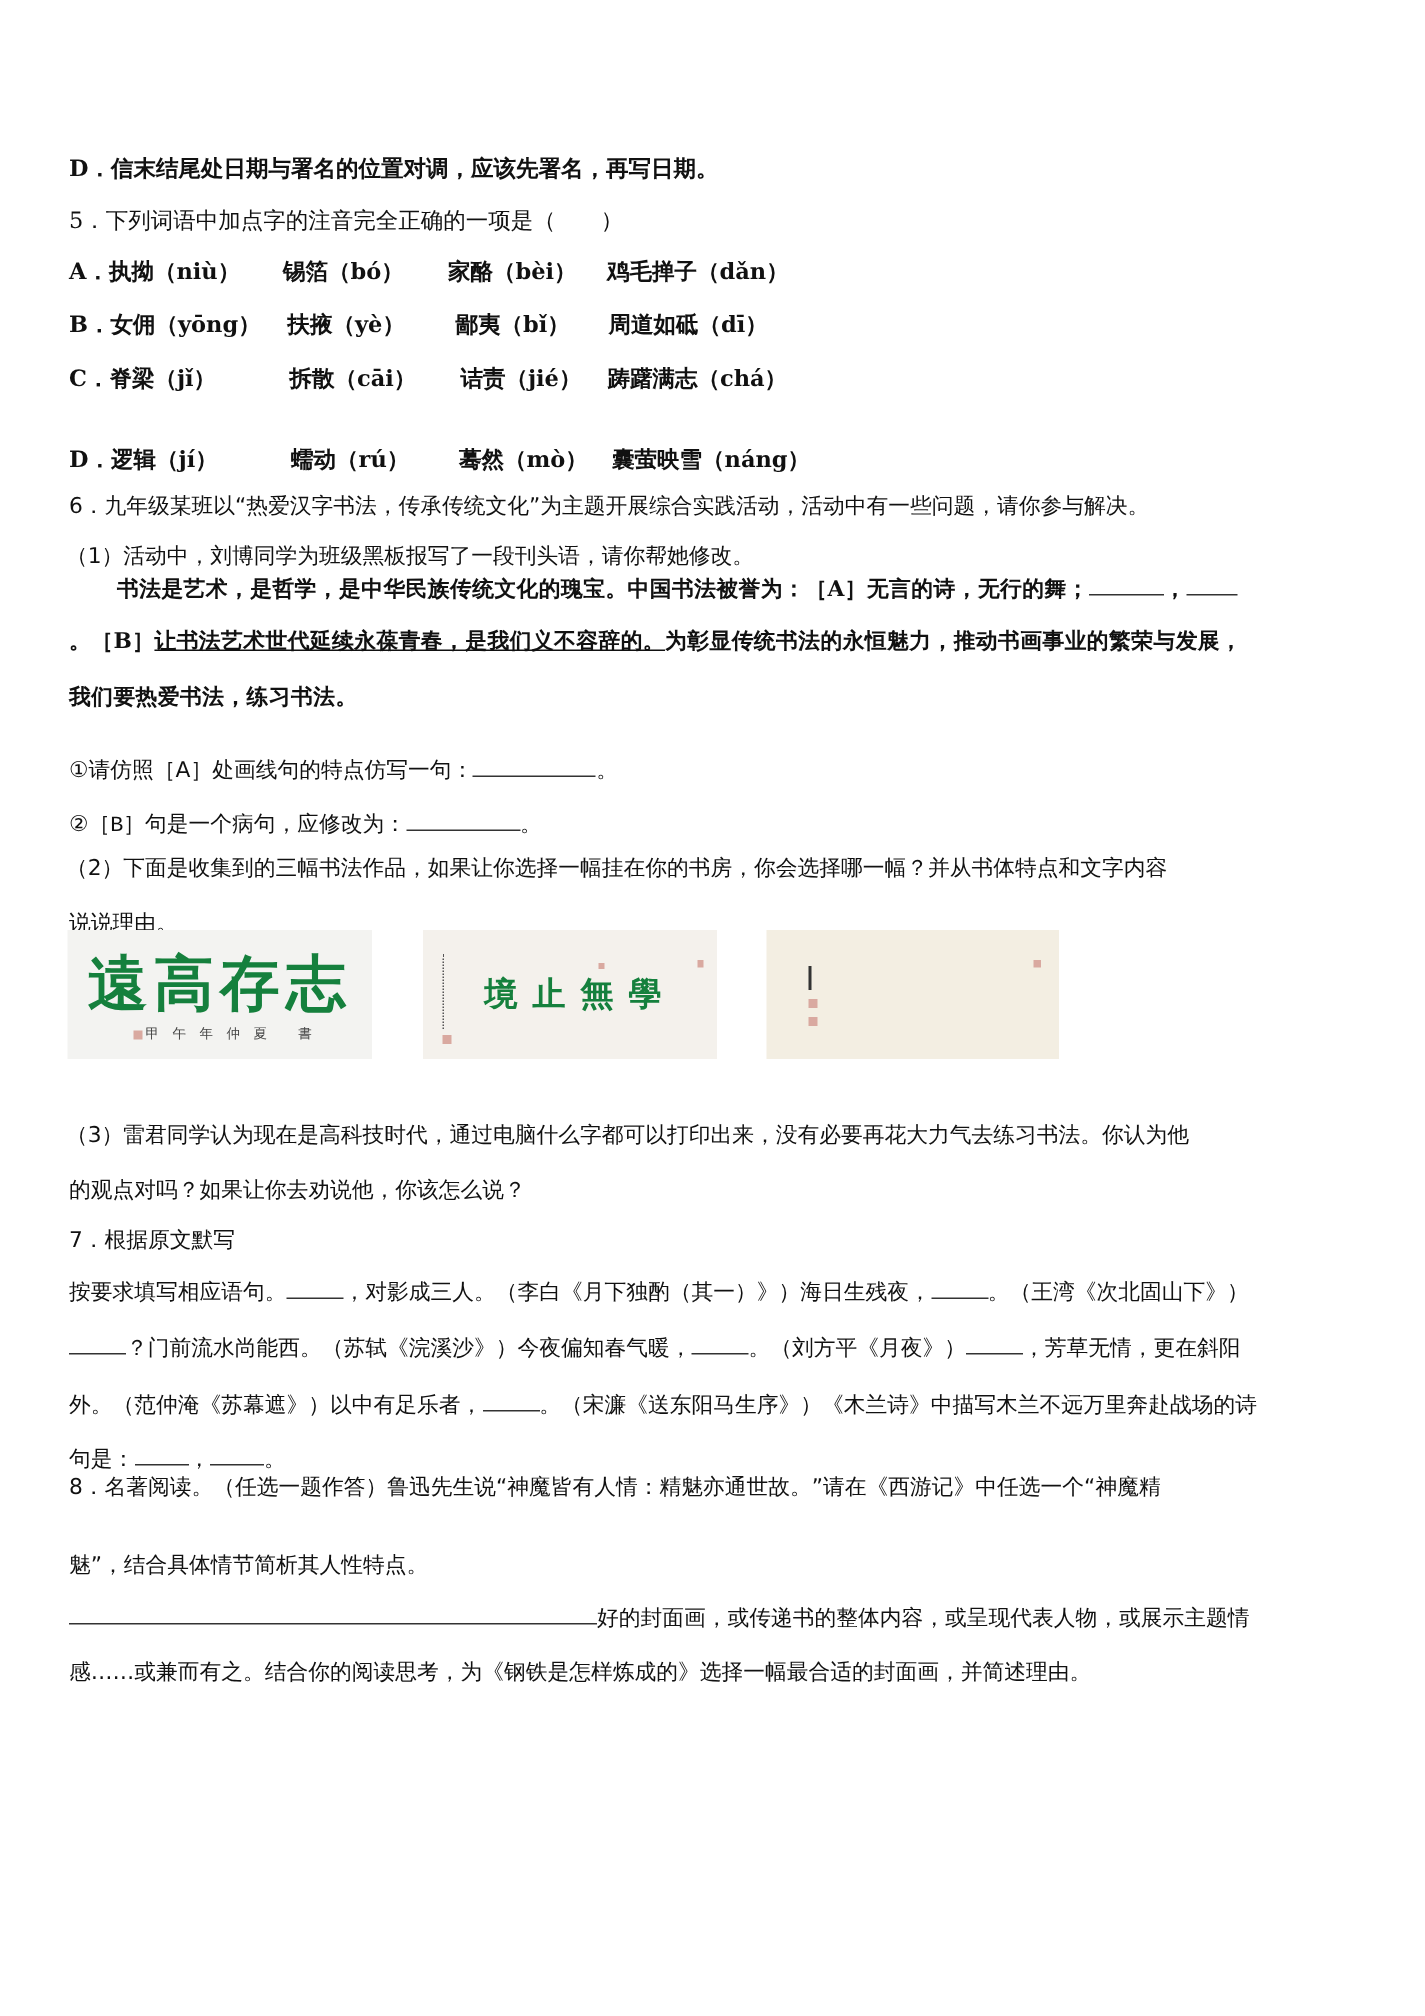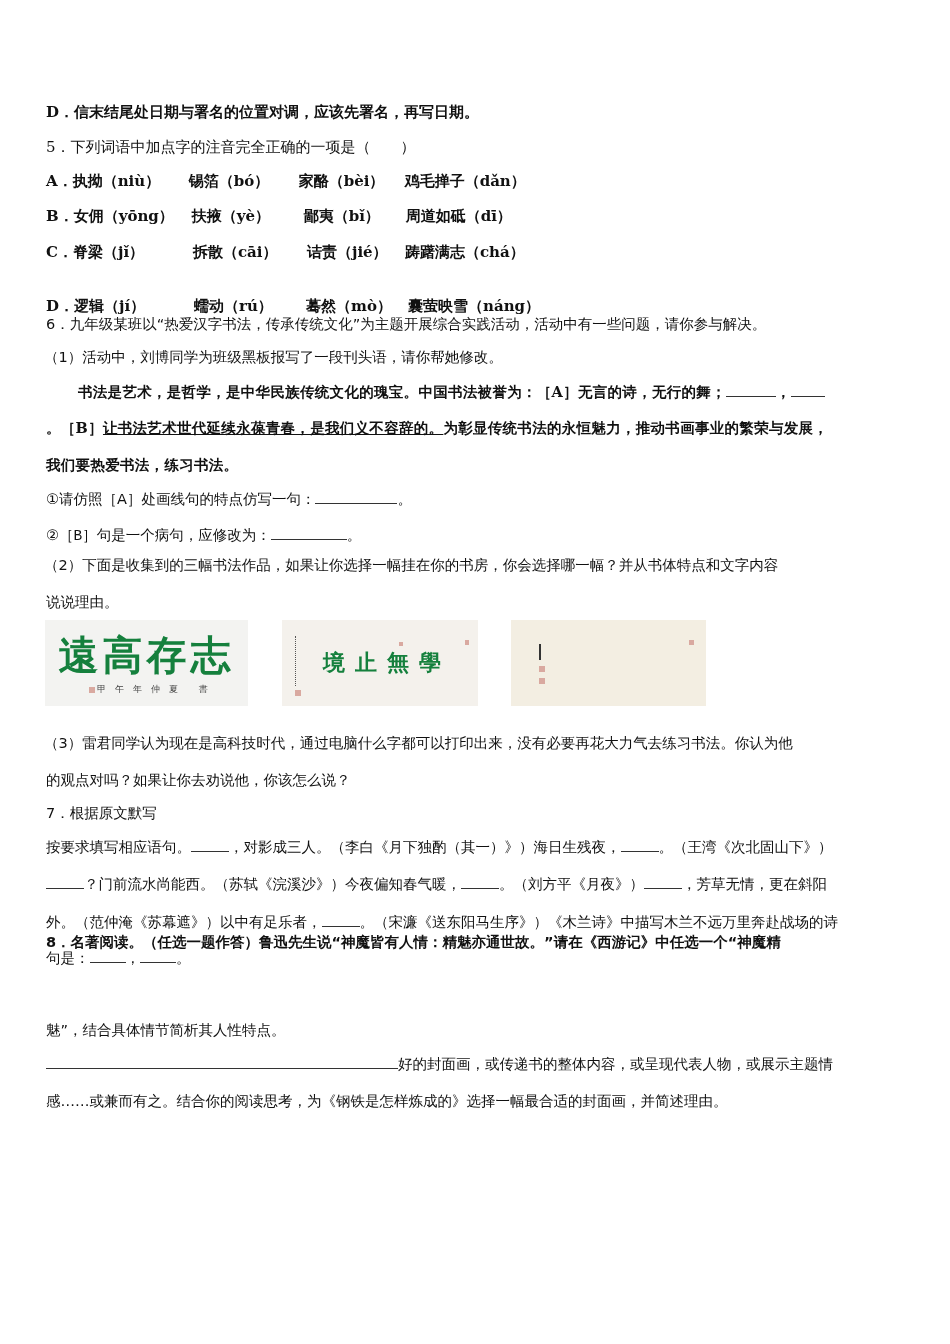--- a/index.html
+++ b/index.html
@@ -1,20 +1,20 @@
 <!DOCTYPE html>
 <html><head>
 <meta charset="utf-8">
 <style>
   html, body { margin: 0; padding: 0; background: #ffffff; }
   body { width: 950px; height: 1344px; position: relative; overflow: hidden;
          font-family: "DejaVu Serif", "Liberation Serif", serif; color: #111; font-size: 15px; }
   .line { position: absolute; left: 46px; white-space: nowrap; line-height: 20px; }
   .bold { font-weight: bold; }
-  .sans { font-family: "DejaVu Sans", "Liberation Sans", sans-serif; }
+  .sans { font-family: "DejaVu Sans", "Liberation Sans", sans-serif; margin-top: 14px; }
   .opt { display: inline-block; }
   .ul { text-decoration: underline; }
   .blank { display: inline-block; border-bottom: 1px solid #333; height: 14px; vertical-align: baseline; }
   .kai { font-family: "DejaVu Serif", "Liberation Serif", serif; font-weight: bold; font-size: 14.5px; letter-spacing: 0.3px; }
   .img-box { position: absolute; top: 620px; height: 86px; overflow: hidden;
              display: flex; align-items: center; justify-content: center; }
   .calli { font-family: "DejaVu Serif", "Liberation Serif", serif; font-weight: bold; color: #15803d; }
   .seal { position: absolute; width: 6px; height: 6px; background: #d9a9a0; }
 </style>
 </head>
@@ -92,18 +92,18 @@
 <div class="line sans" style="top:874px; font-size:14.5px;">
   <span class="blank" style="width:38px;"></span><span>？门前流水尚能西。（苏轼《浣溪沙》）今夜偏知春气暖，</span><span class="blank" style="width:38px;"></span><span>。（刘方平《月夜》）</span><span class="blank" style="width:38px;"></span><span>，芳草无情，更在斜阳</span>
 </div>
 <div class="line sans" style="top:912px; font-size:14.5px;">
   <span>外。（范仲淹《苏幕遮》）以中有足乐者，</span><span class="blank" style="width:38px;"></span><span>。（宋濂《送东阳马生序》）《木兰诗》中描写木兰不远万里奔赴战场的诗</span>
 </div>
 <div class="line sans" style="top:948px; font-size:14.5px;">
   <span>句是：</span><span class="blank" style="width:36px;"></span><span>，</span><span class="blank" style="width:36px;"></span><span>。</span>
 </div>
 
-<div class="line sans" style="top:932px; font-size:14.5px;font-weight:bold;">8．名著阅读。（任选一题作答）鲁迅先生说“神魔皆有人情：精魅亦通世故。”请在《西游记》中任选一个“神魔精</div>
+<div class="line sans" style="top:968px; font-size:14.5px;">8．名著阅读。（任选一题作答）鲁迅先生说“神魔皆有人情：精魅亦通世故。”请在《西游记》中任选一个“神魔精</div>
 <div class="line sans" style="top:1020px; font-size:14.5px;">魅”，结合具体情节简析其人性特点。</div>
 <div class="line sans" style="top:1054px; font-size:14.5px;">
   <span class="blank" style="width:352px;"></span><span>好的封面画，或传递书的整体内容，或呈现代表人物，或展示主题情</span>
 </div>
 <div class="line sans" style="top:1091px; font-size:14.5px;">感……或兼而有之。结合你的阅读思考，为《钢铁是怎样炼成的》选择一幅最合适的封面画，并简述理由。</div>
 
 </body></html>

